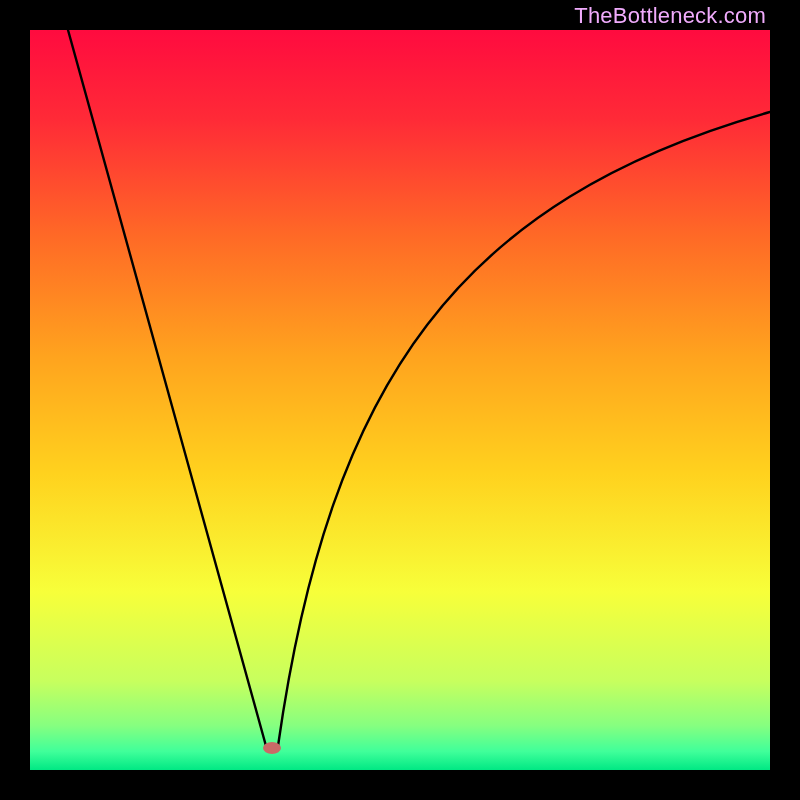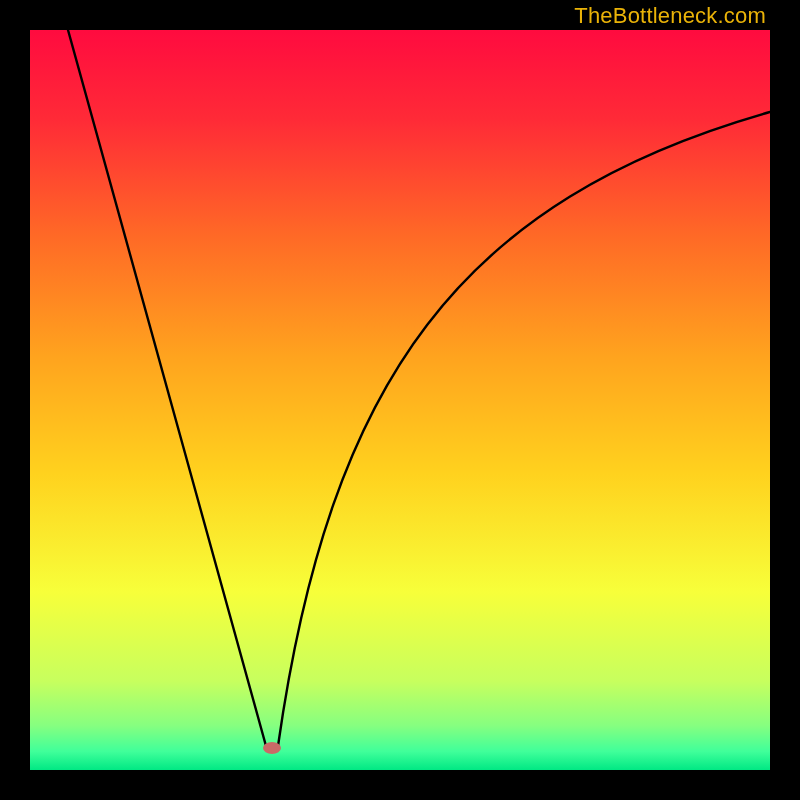--- a/index.html
+++ b/index.html
@@ -23,21 +23,21 @@
     position: absolute;
     left: 0;
     top: 0;
     width: 740px;
     height: 740px;
   }
   .watermark {
     position: absolute;
     top: 3px;
     right: 34px;
-    color: #eab308;
+    color: #f0abfc;
     font-size: 22px;
     font-weight: 500;
     letter-spacing: 0.2px;
   }
 </style>
 </head>
 <body>
 
 <div class="frame">
   <svg class="plot-area" width="740" height="740" viewBox="0 0 740 740" preserveAspectRatio="none">

